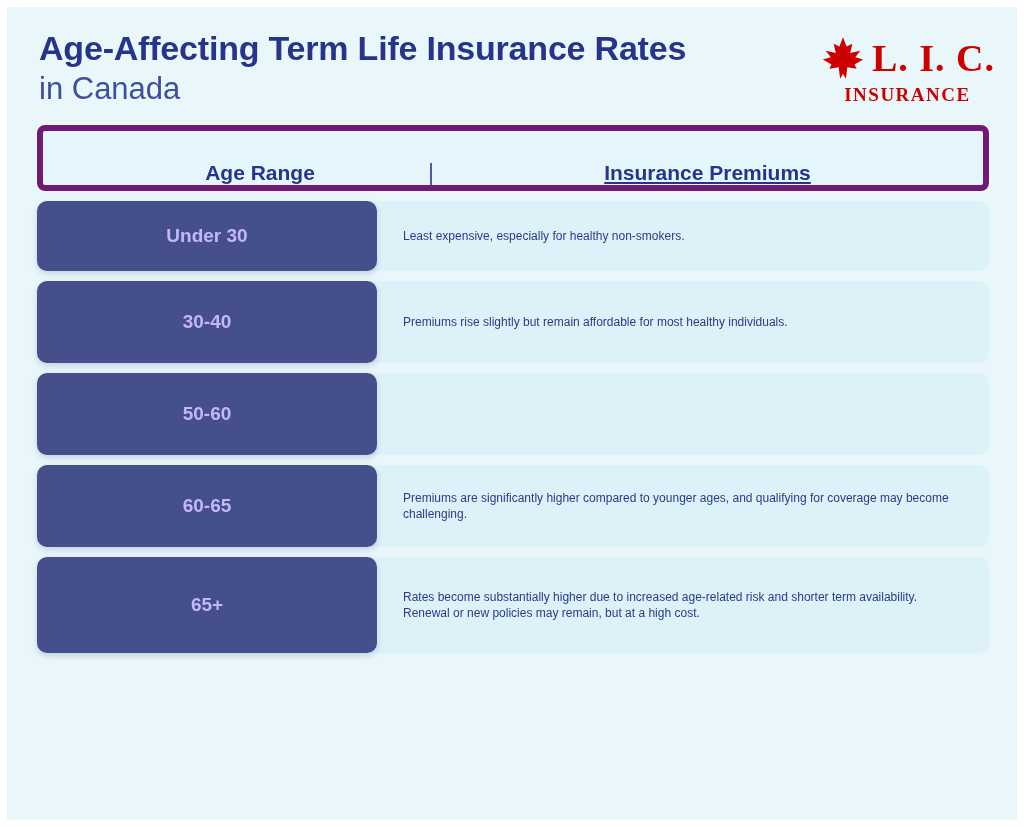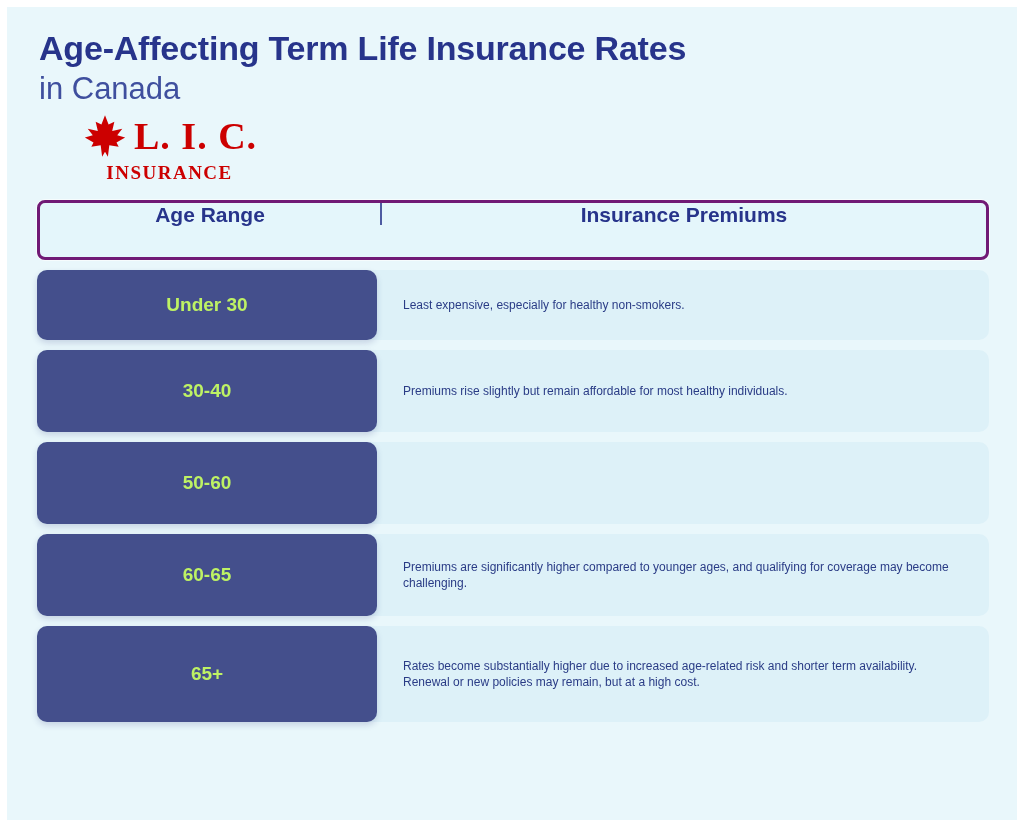--- a/index.html
+++ b/index.html
@@ -27,21 +27,20 @@
     left: 0; top: 0; right: 0; bottom: 0;
     background: #e9f7fb;
   }
 
   
   .header {
     display: flex;
     align-items: flex-start;
     justify-content: space-between;
     padding: 22px 16px 0 32px;
-    flex-direction: column;
   }
   .title-block {
     max-width: 740px;
   }
   .title-line1 {
     font-size: 34px;
     font-weight: bold;
     color: #27348b;
     letter-spacing: -0.2px;
     line-height: 1.15;
@@ -90,64 +89,66 @@
     line-height: 1;
     margin-top: 4px;
   }
 
   
   .table {
     margin: 18px 28px 0 30px;
   }
   .table-head {
     display: flex;
-    align-items: flex-start;
+    align-items: flex-end;
     background: #e4f6fb;
-    border: 3px solid #701a75;
+    border: 6px solid #701a75;
     border-radius: 8px;
     height: 54px;
     box-shadow: 0 0 0 1px rgba(255,255,255,0.6);
+    padding-left: 47px;
   }
   .table-head .col-age {
     width: 340px;
     text-align: center;
     font-size: 21px;
     font-weight: bold;
     color: #27348b;
   }
   .head-sep {
     width: 2px;
     height: 22px;
     background: #27348b;
     opacity: .8;
   }
   .table-head .col-desc {
     flex: 1;
     text-align: center;
     font-size: 21px;
     font-weight: bold;
     color: #27348b;
+    text-decoration: underline;
   }
 
   .rows {
     margin-top: 10px;
   }
   .row {
     display: flex;
     align-items: stretch;
     margin-bottom: 10px;
     background: #ddf1f8;
     border-radius: 10px;
     min-height: 70px;
   }
   .row .age-pill {
     width: 340px;
     flex: 0 0 340px;
     background: #444f8c;
-    color: #bef264;
+    color: #c4b5fd;
     border-radius: 10px;
     display: flex;
     align-items: center;
     justify-content: center;
     font-size: 19px;
     font-weight: bold;
     box-shadow: 0 3px 6px rgba(40,50,120,0.18);
   }
   .row .desc {
     flex: 1;

